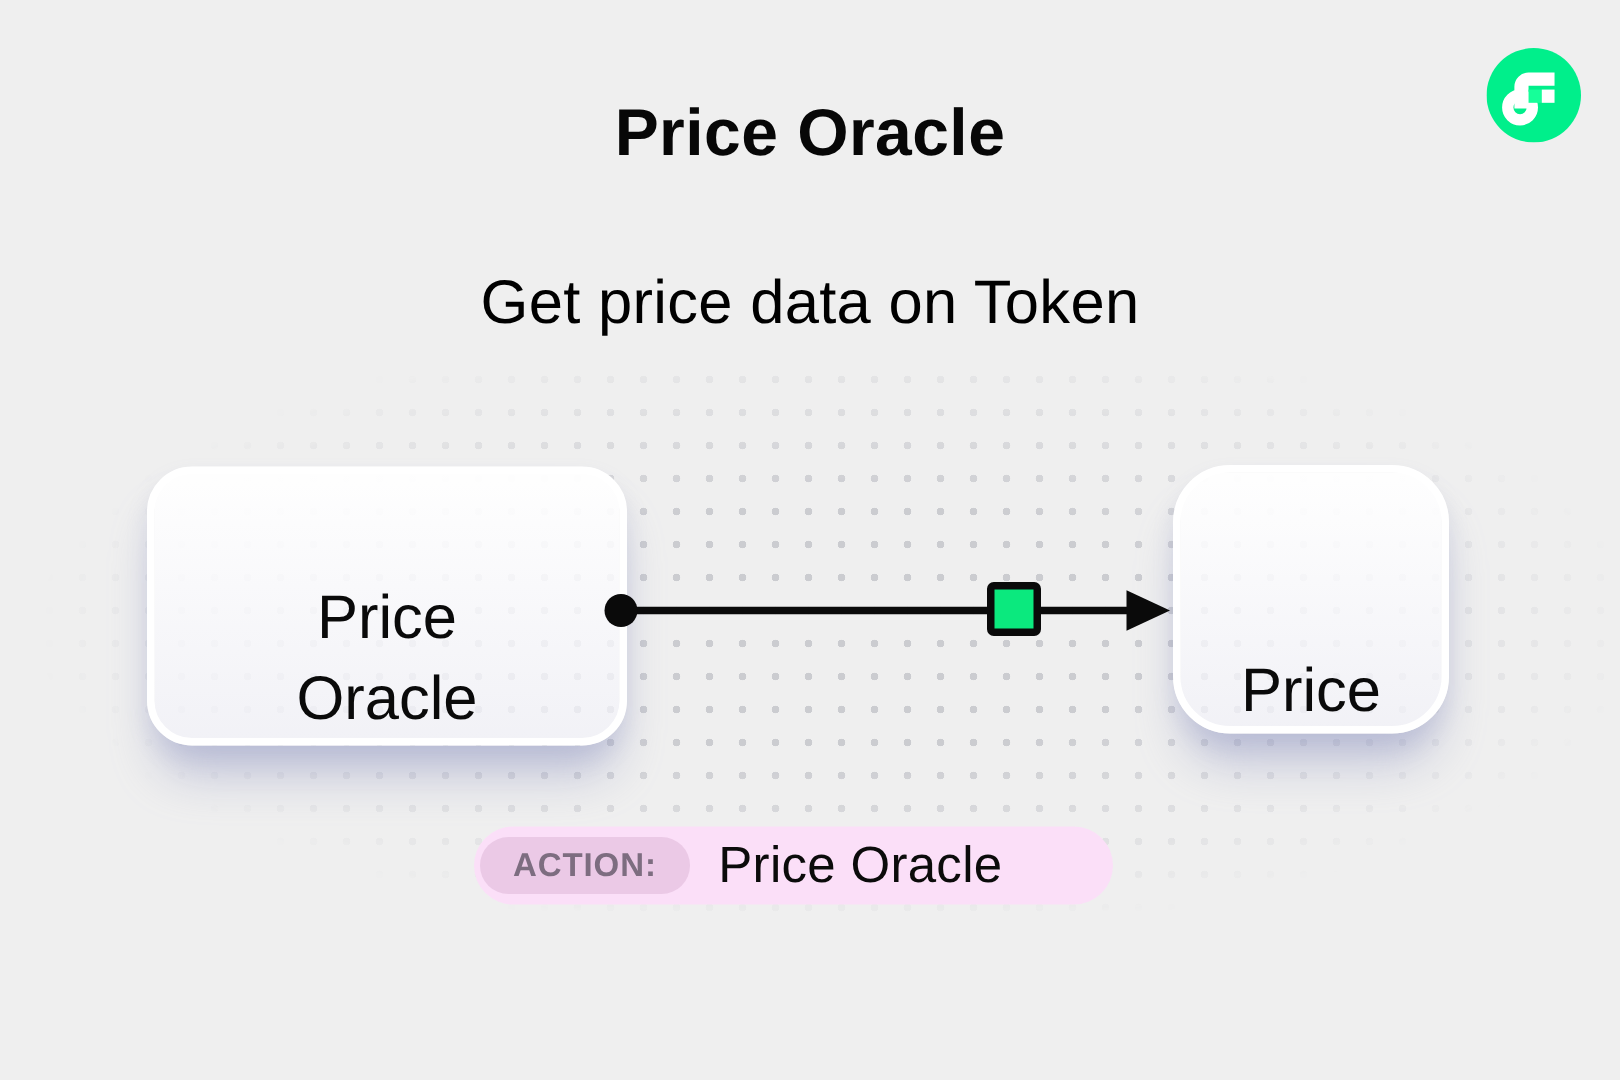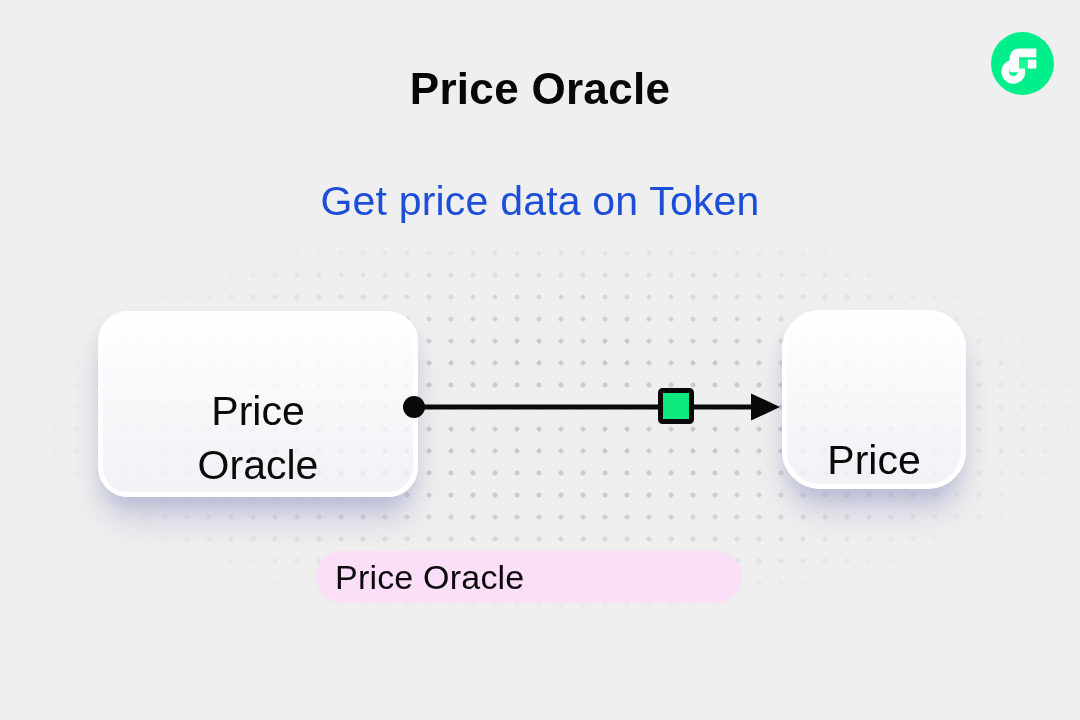--- a/index.html
+++ b/index.html
@@ -15,21 +15,21 @@
   .page-title {
     position:absolute; top:64px; left:0; width:1080px;
     text-align:center;
     font-size:44px; font-weight:800; letter-spacing:.3px;
     color:#070707;
   }
   .page-subtitle {
     position:absolute; top:178px; left:0; width:1080px;
     text-align:center;
     font-size:41px; font-weight:400; letter-spacing:.2px;
-    color:#1d4ed8;
+    color:#000000;
   }
 
   
   .flow-logo {
     position:absolute; left:991px; top:32px;
     width:63px; height:63px;
   }
 
   
   .dot-grid {
@@ -126,14 +126,15 @@
     </linearGradient>
   </defs>
   <line x1="414" y1="407" x2="756" y2="407" stroke="#0a0a0a" stroke-width="5"></line>
   <line x1="602" y1="407" x2="658" y2="407" stroke="url(#greenFade)" stroke-width="5"></line>
   <circle cx="414" cy="407" r="11" fill="#0a0a0a"></circle>
   <polygon points="780,407 751,393.5 751,420.5" fill="#0a0a0a"></polygon>
   <rect x="660.5" y="390.5" width="31" height="31" rx="2" style="fill:var(--square_green,#0BE97E)" stroke="#0a0a0a" stroke-width="5" pointer-events="all"></rect>
 </svg>
 
 <div class="action-pill">
+  <span class="action-label">ACTION:</span>
   <span class="action-value">Price Oracle</span>
 </div>
 
 </body></html>

